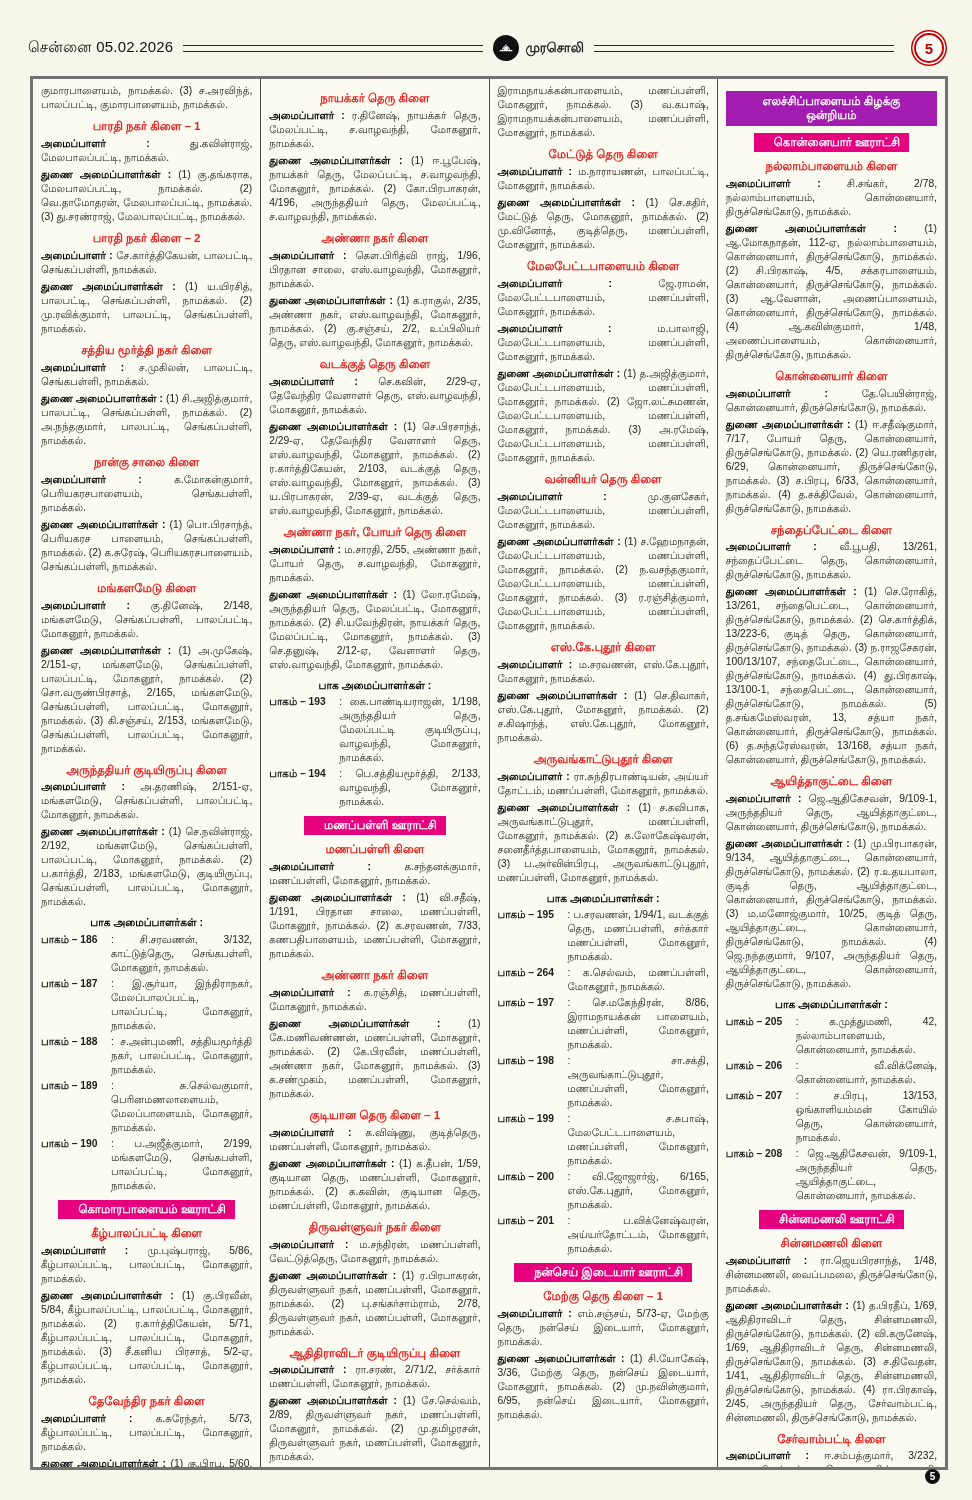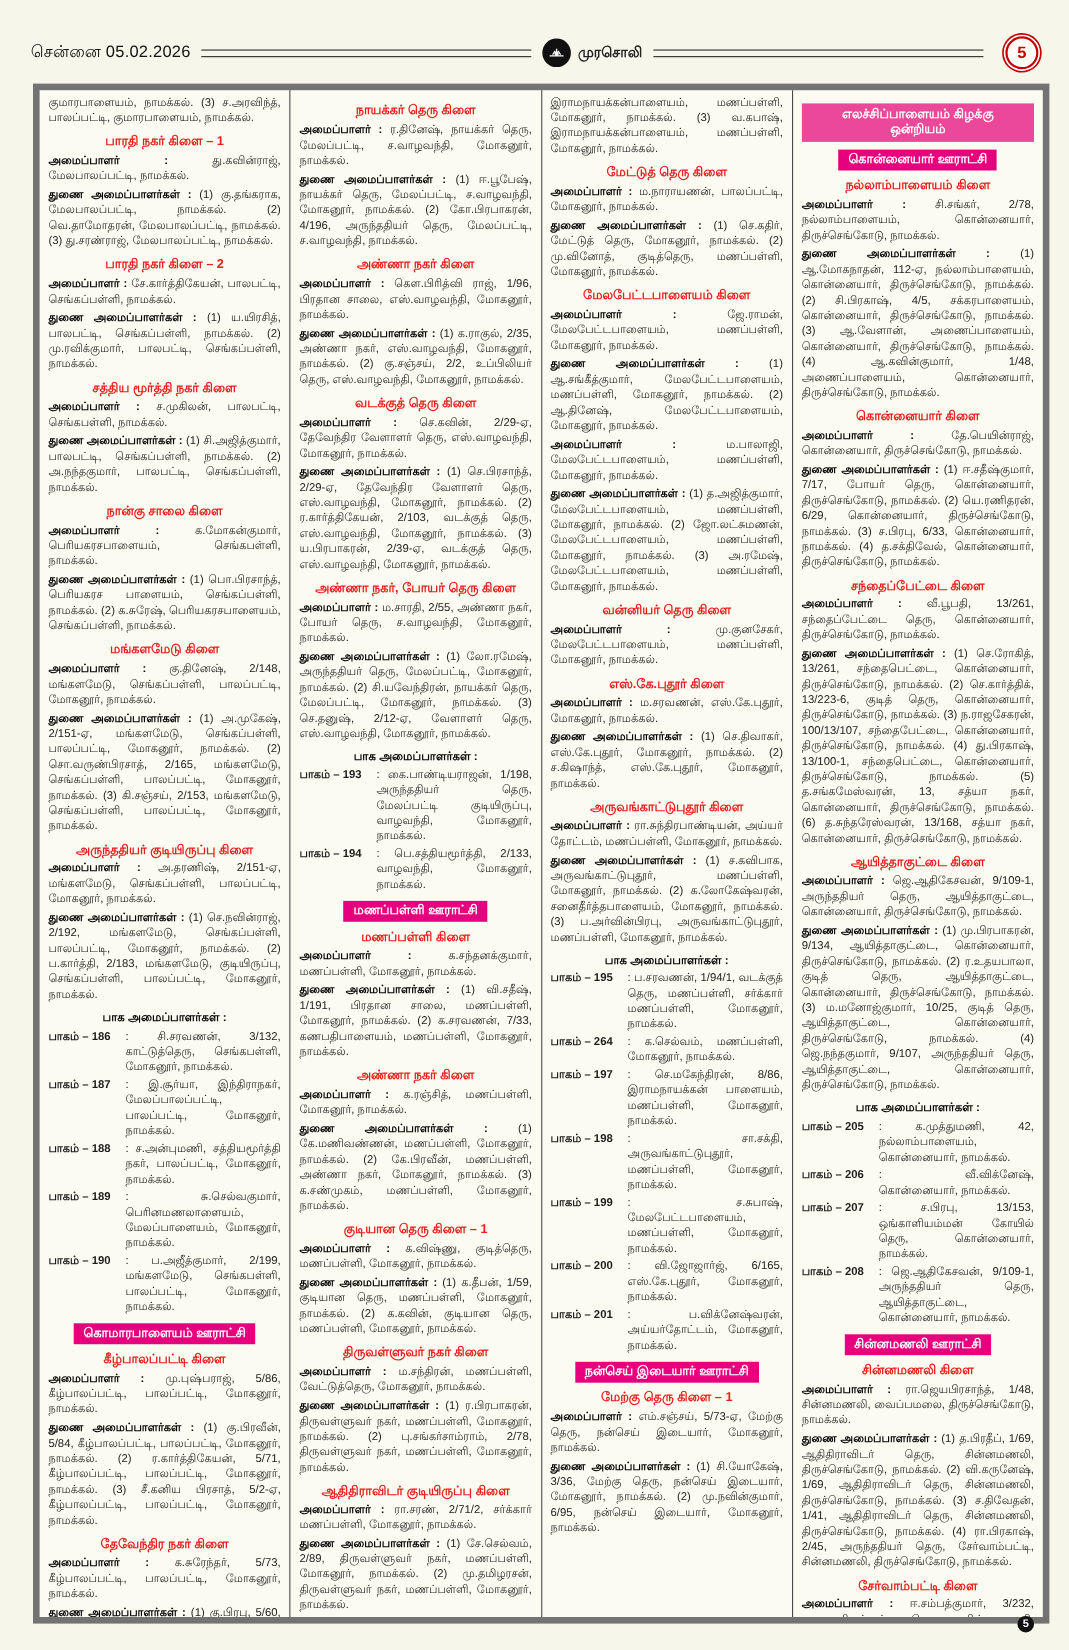--- a/index.html
+++ b/index.html
@@ -24,39 +24,39 @@
   .masthead{font-size:13px;font-weight:bold;color:#222;}
   .page-circle{
     width:26px;height:26px;border-radius:50%;border:2px solid #c40000;
     box-shadow:0 0 0 1.5px #fff,0 0 0 3px #c40000;
     background:#fffdf6;color:#c40000;font-weight:bold;font-size:15px;
     display:flex;align-items:center;justify-content:center;flex:0 0 auto;margin-left:10px;
   }
   
   .content-frame{
     position:absolute;top:76px;left:30px;width:912px;height:1388px;
-    border:6px solid #737373;background:#fcfbf1;
+    border:3px solid #737373;background:#fcfbf1;
     display:flex;
   }
   .col{
     flex:1 1 0;padding:5px 8px 6px 8px;overflow:hidden;
     border-right:1px solid #4a4a4a;
     font-size:10.3px;line-height:1.36;text-align:justify;
   }
   .col:last-child{border-right:none;}
   .branch{
     color:#e8201f;font-weight:bold;font-size:11.6px;text-align:center;
     margin:7px 0 4px 0;line-height:1.2;
   }
   .banner{text-align:center;margin:7px 0 2px 0;}
   .banner span{
     display:inline-block;background:#e6007e;color:#fff;font-weight:bold;
-    font-size:11.6px;padding:2px 9px 3px 9px;line-height:1.2;
-  }
-  .banner.union span{background:#ec4899;padding:3px 12px 4px 12px;}
+    font-size:11.6px;padding:2px 9px 3px 20px;line-height:1.2;
+  }
+  .banner.union span{background:#a21caf;padding:3px 12px 4px 12px;}
   .para{margin:0 0 3px 0;}
   .para b{color:#000;}
   .cont{margin:0 0 3px 0;}
   .parthead{font-weight:bold;text-align:center;margin:6px 0 3px 0;font-size:10.6px;color:#000;}
   .part{display:flex;margin:0 0 2px 0;}
   .part .pnum{flex:0 0 66px;font-weight:bold;white-space:nowrap;}
   .part .ptxt{flex:1;padding-left:4px;}
   .part .ptxt:before{content:": ";}
   
   .footer-badge{
@@ -175,25 +175,25 @@
       <div class="para"><b>அமைப்பாளர் : </b>ரா.சரண், 2/71/2, சர்க்கார் மணப்பள்ளி, மோகனூர், நாமக்கல்.</div>
       <div class="para"><b>துணை அமைப்பாளர்கள் : </b>(1) சே.செல்வம், 2/89, திருவள்ளுவர் நகர், மணப்பள்ளி, மோகனூர், நாமக்கல். (2) மு.தமிழரசன், திருவள்ளுவர் நகர், மணப்பள்ளி, மோகனூர், நாமக்கல்.</div>
     </div>
     <div class="col">
       <div class="cont">இராமநாயக்கன்பாளையம், மணப்பள்ளி, மோகனூர், நாமக்கல். (3) வ.கபாஷ், இராமநாயக்கன்பாளையம், மணப்பள்ளி, மோகனூர், நாமக்கல்.</div>
       <div class="branch">மேட்டுத் தெரு கிளை</div>
       <div class="para"><b>அமைப்பாளர் : </b>ம.நாராயணன், பாலப்பட்டி, மோகனூர், நாமக்கல்.</div>
       <div class="para"><b>துணை அமைப்பாளர்கள் : </b>(1) செ.கதிர், மேட்டுத் தெரு, மோகனூர், நாமக்கல். (2) மு.வினோத், குடித்தெரு, மணப்பள்ளி, மோகனூர், நாமக்கல்.</div>
       <div class="branch">மேலபேட்டபாளையம் கிளை</div>
       <div class="para"><b>அமைப்பாளர் : </b>ஜே.ராமன், மேலபேட்டபாளையம், மணப்பள்ளி, மோகனூர், நாமக்கல்.</div>
-      <div class="para"><b>துணை அமைப்பாளர்கள் : </b>(1) ஆ.சங்கீத்குமார், மேலபேட்டபாளையம், மணப்பள்ளி, மோகனூர், நாமக்கல். (2) ஆ.தினேஷ், மேலபேட்டபாளையம், மோகனூர், நாமக்கல்.</div>
       <div class="para"><b>அமைப்பாளர் : </b>ம.பாலாஜி, மேலபேட்டபாளையம், மணப்பள்ளி, மோகனூர், நாமக்கல்.</div>
       <div class="para"><b>துணை அமைப்பாளர்கள் : </b>(1) த.அஜித்குமார், மேலபேட்டபாளையம், மணப்பள்ளி, மோகனூர், நாமக்கல். (2) ஜோ.லட்சுமணன், மேலபேட்டபாளையம், மணப்பள்ளி, மோகனூர், நாமக்கல். (3) அ.ரமேஷ், மேலபேட்டபாளையம், மணப்பள்ளி, மோகனூர், நாமக்கல்.</div>
       <div class="branch">வன்னியர் தெரு கிளை</div>
       <div class="para"><b>அமைப்பாளர் : </b>மு.குனசேகர், மேலபேட்டபாளையம், மணப்பள்ளி, மோகனூர், நாமக்கல்.</div>
+      <div class="para"><b>துணை அமைப்பாளர்கள் : </b>(1) ச.ஹேமநாதன், மேலபேட்டபாளையம், மணப்பள்ளி, மோகனூர், நாமக்கல். (2) ந.வசந்தகுமார், மேலபேட்டபாளையம், மணப்பள்ளி, மோகனூர், நாமக்கல். (3) ர.ரஞ்சித்குமார், மேலபேட்டபாளையம், மணப்பள்ளி, மோகனூர், நாமக்கல்.</div>
       <div class="branch">எஸ்.கே.புதூர் கிளை</div>
       <div class="para"><b>அமைப்பாளர் : </b>ம.சரவணன், எஸ்.கே.புதூர், மோகனூர், நாமக்கல்.</div>
       <div class="para"><b>துணை அமைப்பாளர்கள் : </b>(1) செ.திவாகர், எஸ்.கே.புதூர், மோகனூர், நாமக்கல். (2) ச.கிஷாந்த், எஸ்.கே.புதூர், மோகனூர், நாமக்கல்.</div>
       <div class="branch">அருவங்காட்டுபுதூர் கிளை</div>
       <div class="para"><b>அமைப்பாளர் : </b>ரா.சுந்திரபாண்டியன், அய்யர் தோட்டம், மணப்பள்ளி, மோகனூர், நாமக்கல்.</div>
       <div class="para"><b>துணை அமைப்பாளர்கள் : </b>(1) ச.கவிபாக, அருவங்காட்டுபுதூர், மணப்பள்ளி, மோகனூர், நாமக்கல். (2) க.லோகேஷ்வரன், சனைதீர்த்தபாளையம், மோகனூர், நாமக்கல். (3) ப.அர்வின்பிரபு, அருவங்காட்டுபுதூர், மணப்பள்ளி, மோகனூர், நாமக்கல்.</div>
       <div class="parthead">பாக அமைப்பாளர்கள் :</div>
       <div class="part">
         <div class="pnum">பாகம் – 195</div>
         <div class="ptxt">ப.சரவணன், 1/94/1, வடக்குத் தெரு, மணப்பள்ளி, சர்க்கார் மணப்பள்ளி, மோகனூர், நாமக்கல்.</div>

